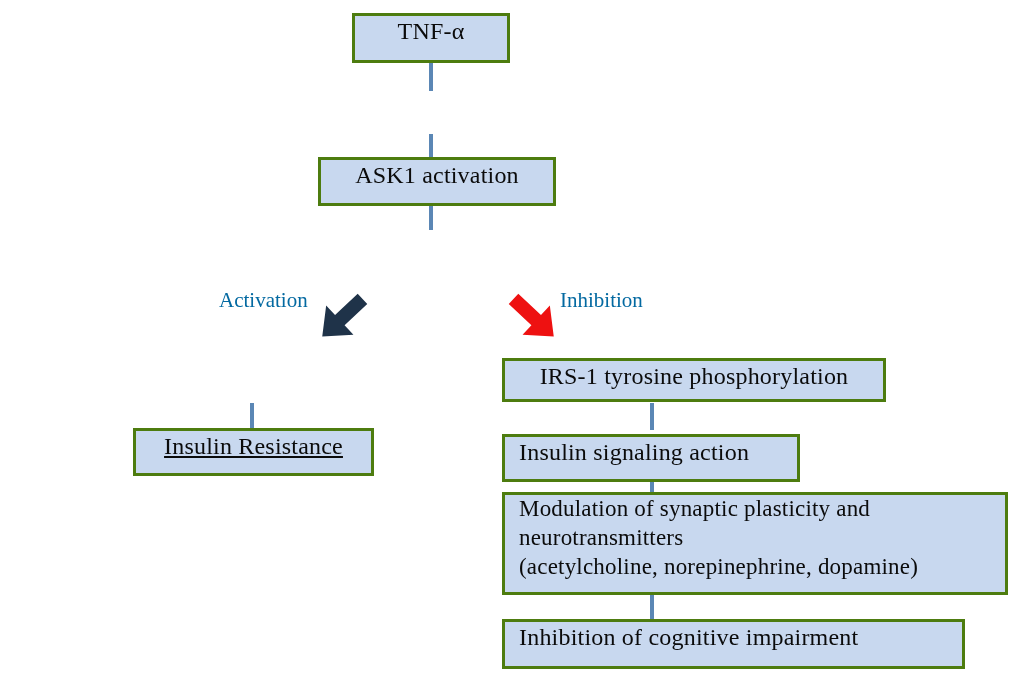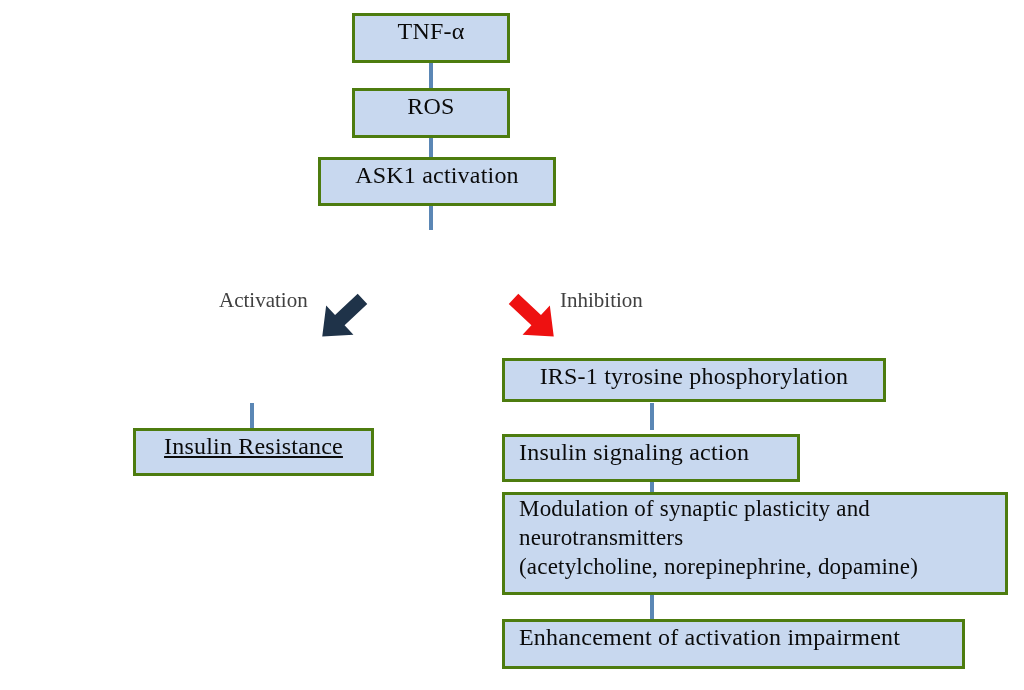--- a/index.html
+++ b/index.html
@@ -53,21 +53,21 @@
   .connector {
     position: absolute;
     background: #5b87b5;
     width: 4px;
   }
 
   
   .caption {
     position: absolute;
     font-family: "Liberation Serif", "DejaVu Serif", serif;
-    color: #404040;
+    color: #0369a1;
     white-space: nowrap;
   }
 
   
   .block-arrow {
     position: absolute;
   }
   .block-arrow svg { display: block; overflow: visible; }
 </style>
 </head>
@@ -80,23 +80,20 @@
   <div class="connector" style="left:429px; top:203px; height:27px;"></div>
   <div class="connector" style="left:250px; top:403px; height:27px;"></div>
   <div class="connector" style="left:650px; top:403px; height:27px;"></div>
   <div class="connector" style="left:650px; top:473px; height:22px;"></div>
   <div class="connector" style="left:650px; top:594px; height:27px;"></div>
 
   <div class="node center" style="left:352px; top:13px; width:158px; height:50px; font-size:24px;">
     <span class="label">TNF-α</span>
   </div>
 
-  <div class="node center" style="left:352px; top:88px; width:158px; height:50px; font-size:24px;">
-    <span class="label">ROS</span>
-  </div>
 
   <div class="node center" style="left:318px; top:157px; width:238px; height:49px; font-size:24px;">
     <span class="label">ASK1 activation</span>
   </div>
 
 
   <div class="caption" style="left:219px; top:288px; font-size:21px;">Activation</div>
 
   <div class="caption" style="left:560px; top:288px; font-size:21px;">Inhibition</div>
 
@@ -129,16 +126,16 @@
     <span class="label">Insulin signaling  action</span>
   </div>
 
   <div class="node left" style="left:502px; top:492px; width:506px; height:103px; font-size:23px;">
     <span class="label">Modulation of synaptic plasticity and
 neurotransmitters
 (acetylcholine, norepinephrine, dopamine)</span>
   </div>
 
   <div class="node left" style="left:502px; top:619px; width:463px; height:50px; font-size:24px;">
-    <span class="label">Enhancement of activation impairment</span>
+    <span class="label">Inhibition of cognitive impairment</span>
   </div>
 
 </div>
 
 </body></html>

